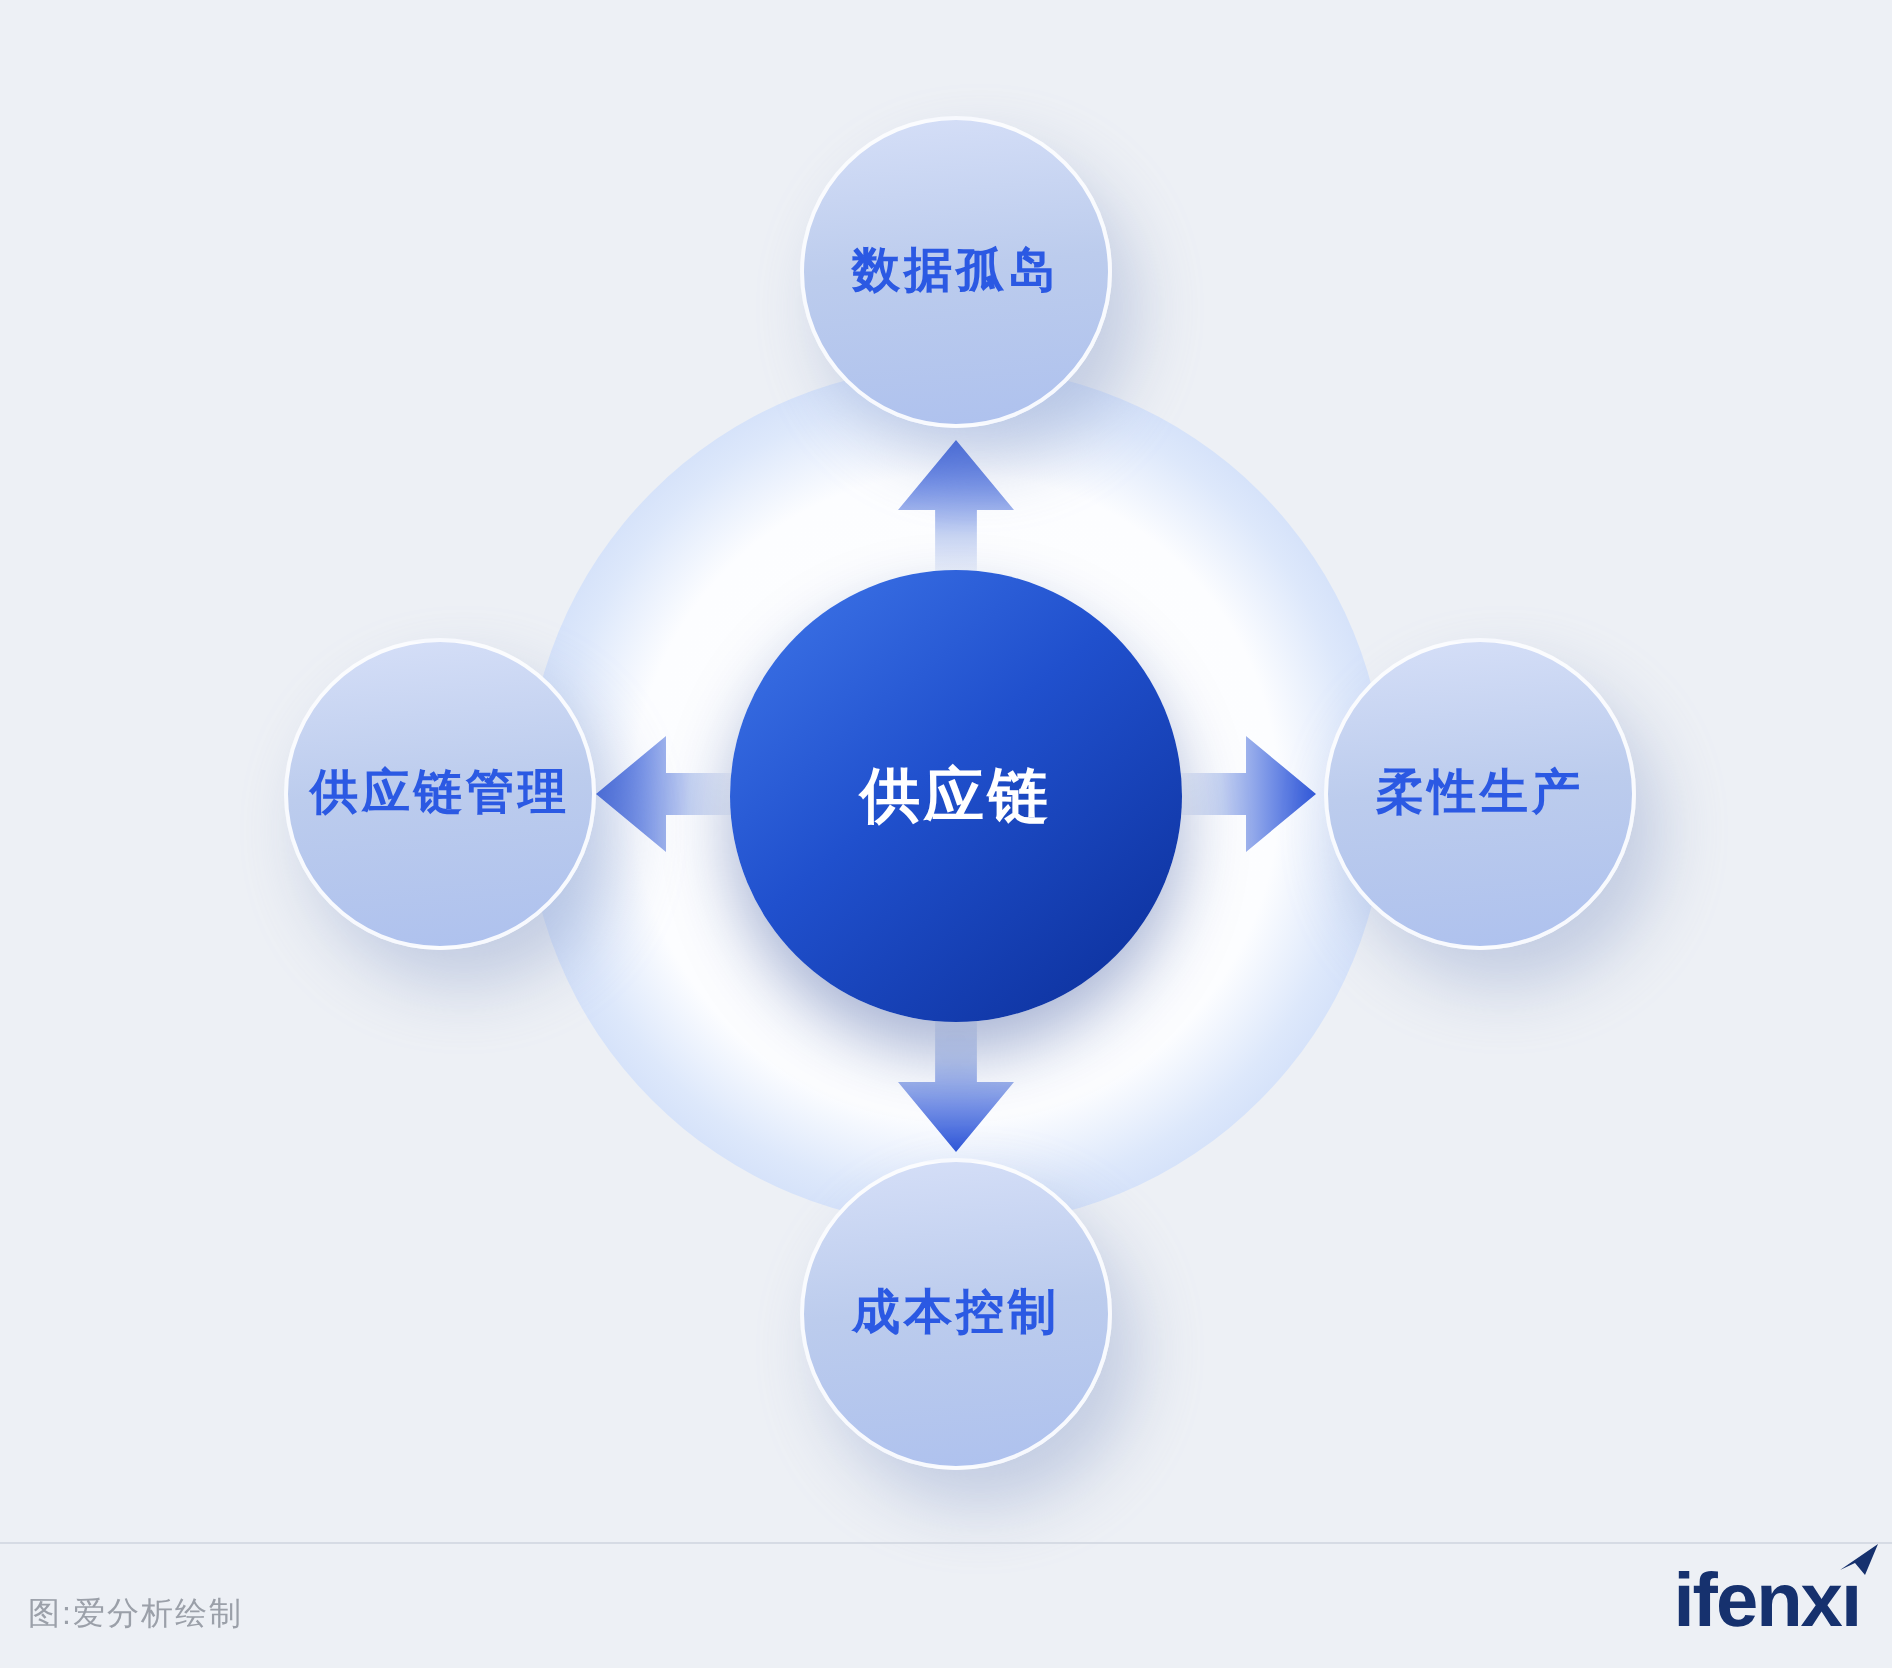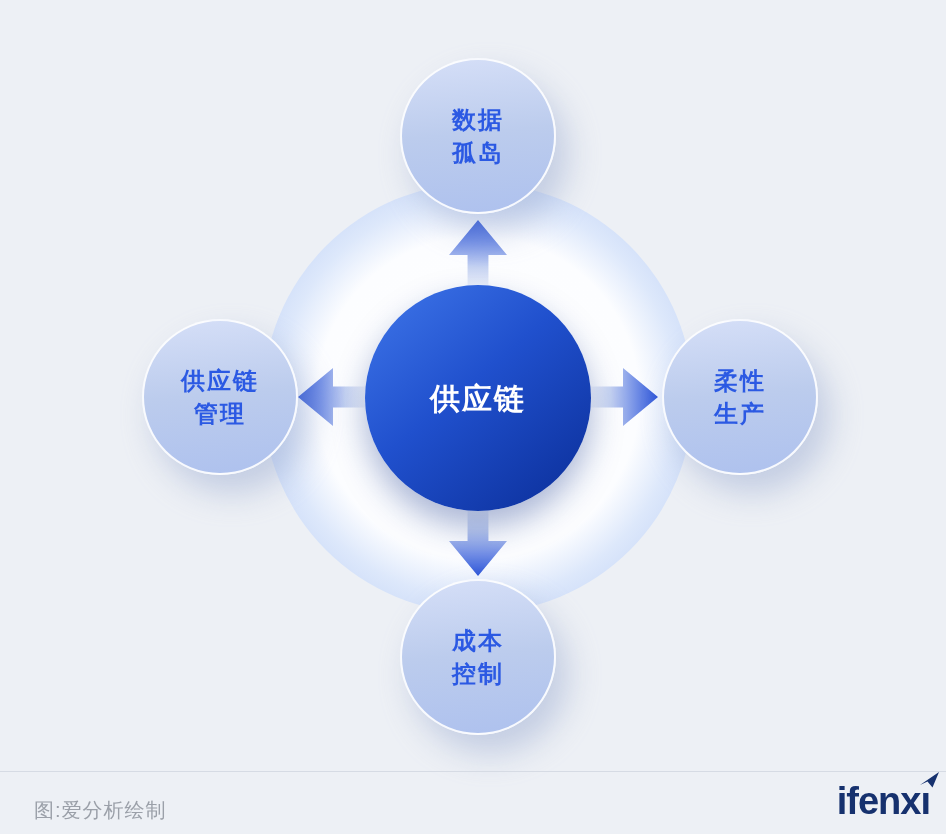--- a/index.html
+++ b/index.html
@@ -62,21 +62,21 @@
 
   
   .node {
     position: absolute;
     width: 156px; height: 156px;
     border-radius: 50%;
     background: linear-gradient(175deg, #d4def7 2%, #bccced 48%, #afc2ee 96%);
     border: 2px solid rgba(255,255,255,0.9);
     box-shadow: 12px 18px 32px rgba(145,162,203,0.45);
     display: flex;
-    flex-direction: column;
+    flex-direction: row;
     align-items: center;
     justify-content: center;
     z-index: 4;
   }
   .node-top    { left: 400px; top: 58px; }
   .node-left   { left: 142px; top: 319px; }
   .node-right  { left: 662px; top: 319px; }
   .node-bottom { left: 400px; top: 579px; }
   .node-label {
     display: block;
@@ -116,25 +116,24 @@
   .footer-divider {
     position: absolute;
     left: 0; right: 0; top: 771px;
     height: 1px;
     background: #d6dbe4;
     z-index: 6;
   }
   .footer-caption {
     position: absolute;
     left: 14px; top: 797px;
-    font-size: 20px;
+    font-size: 16px;
     color: #9ba0a9;
     letter-spacing: 1px;
     z-index: 6;
-    margin-left: 20px;
   }
   .logo {
     position: absolute;
     right: 16px; top: 782px;
     font-size: 38px;
     font-weight: 700;
     color: #16316e;
     letter-spacing: -1px;
     line-height: 1.05;
     z-index: 6;

